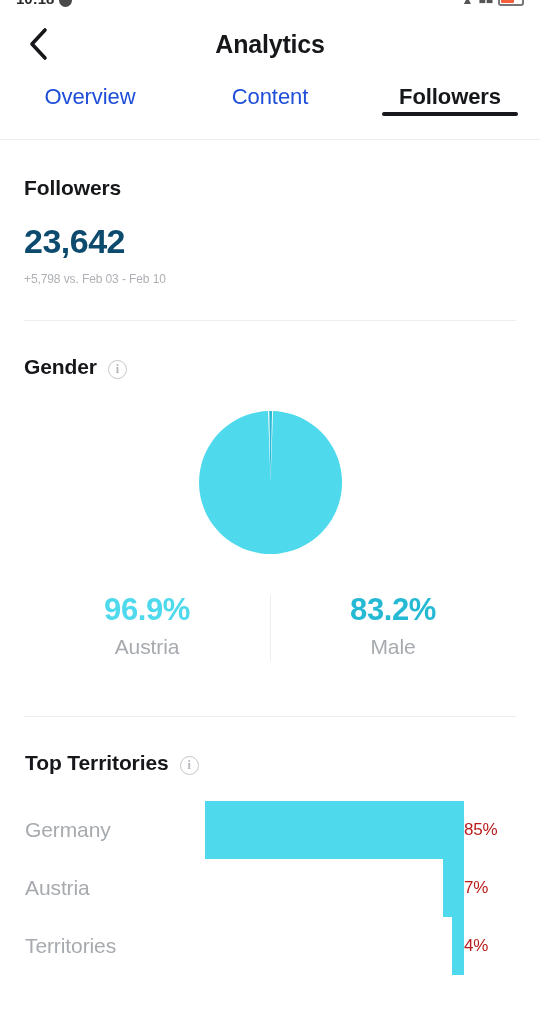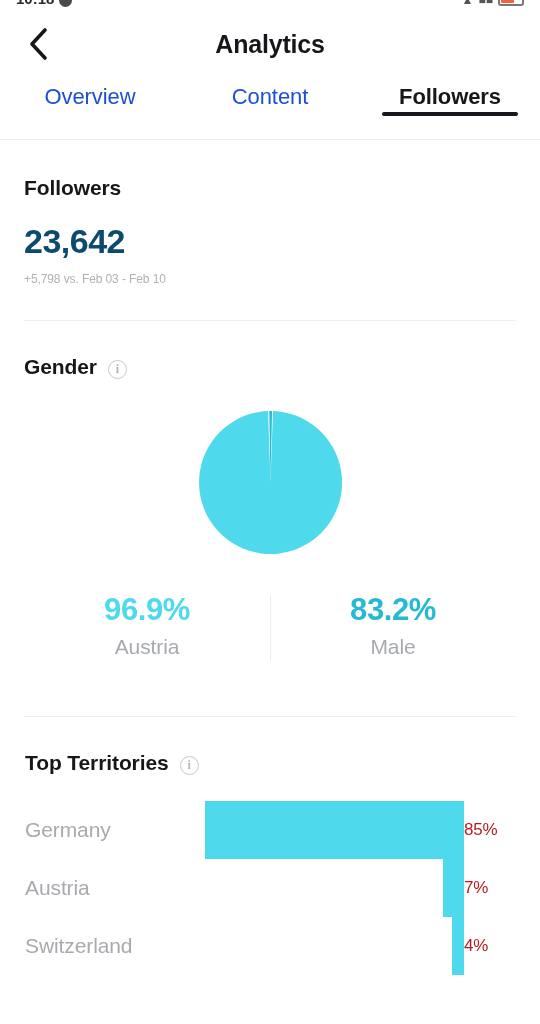--- a/index.html
+++ b/index.html
@@ -247,21 +247,21 @@
 
     <div class="terr-row">
       <div class="terr-name">Austria</div>
       <div class="terr-track">
         <div class="terr-bar" style="width:8.24%;"></div>
       </div>
       <div class="terr-val">7%</div>
     </div>
 
     <div class="terr-row">
-      <div class="terr-name">Switzerland</div>
+      <div class="terr-name">Territories</div>
       <div class="terr-track">
         <div class="terr-bar" style="width:4.71%;"></div>
       </div>
       <div class="terr-val">4%</div>
     </div>
 
   </div>
 </div>
 
 </body></html>

